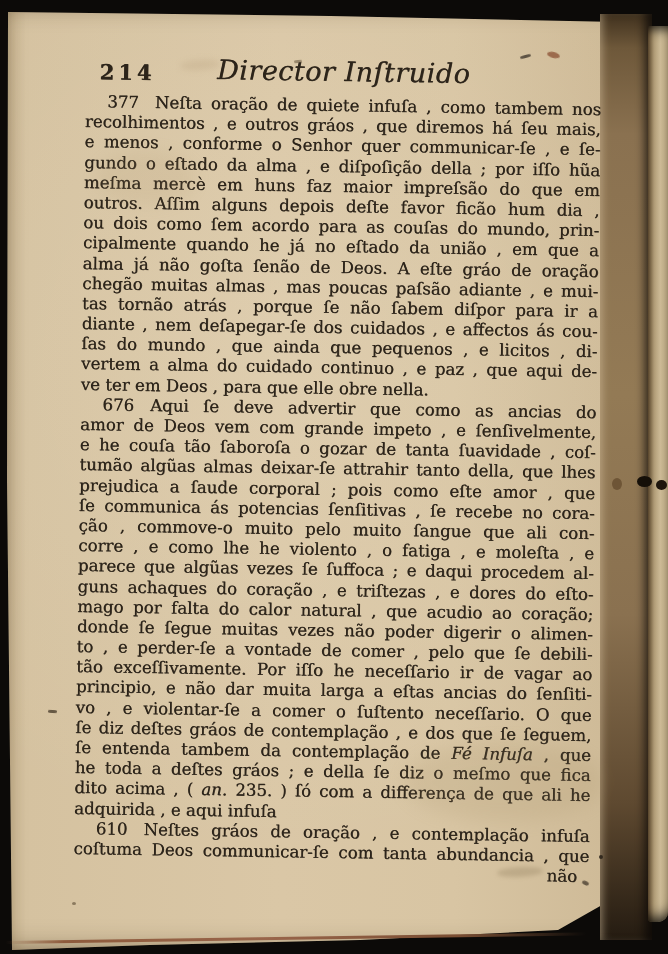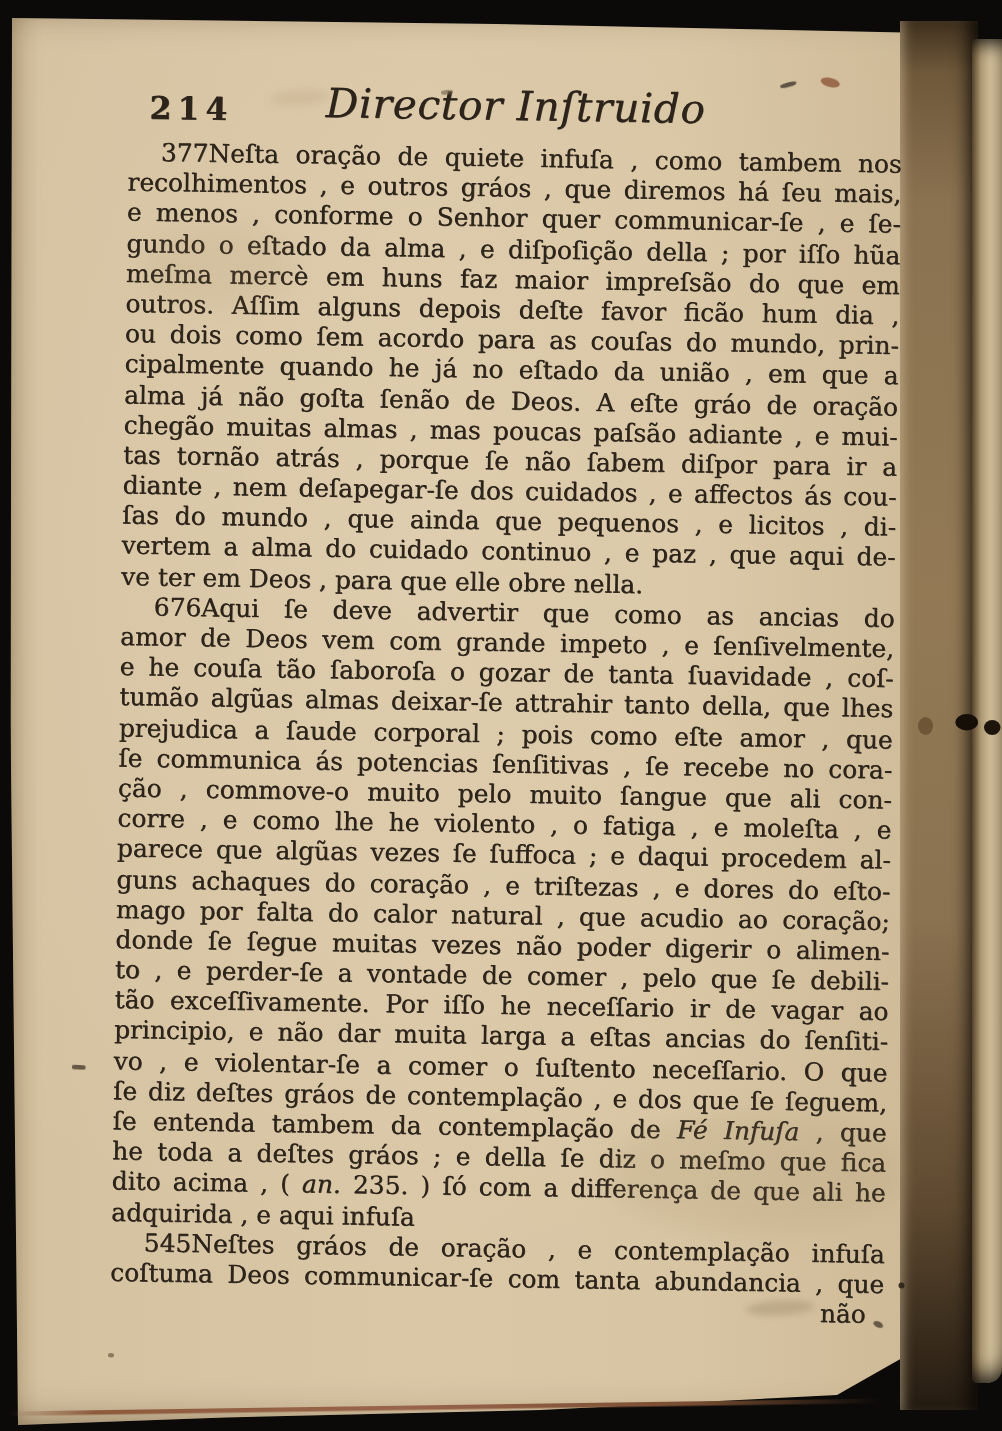--- a/index.html
+++ b/index.html
@@ -34,21 +34,21 @@
   .text-block{position:absolute;left:86px;top:52px;width:516px;
         transform:rotate(0.9deg);transform-origin:0 0;
         color:#2c241a;text-shadow:.35px .25px 0 rgba(46,38,28,.8);}
   .header-row{position:relative;height:36px;margin-bottom:4px;}
   .page-number{position:absolute;left:14px;top:7px;font-size:21px;font-weight:bold;letter-spacing:4px;}
   .running-title{display:block;text-align:center;font-style:italic;font-size:27px;letter-spacing:.5px;}
   .line{height:20.2px;line-height:20.2px;font-size:16.6px;
         text-align:justify;text-align-last:justify;-moz-text-align-last:justify;}
   .line.nojust{text-align-last:left;-moz-text-align-last:left;}
   .line.indent{padding-left:22px;}
-  .pnum{}
+  .pnum{margin-right:16px;}
   .it{font-style:italic;}
   .catchword-line{height:20.2px;line-height:20.2px;font-size:16.6px;text-align:right;padding-right:12px;}
   .speck{position:absolute;}
 </style>
 </head>
 <body>
 
 <div class="scene">
   <div class="page"></div>
   <div class="gutter"></div>
@@ -90,21 +90,21 @@
         <div class="line"><span>donde ſe ſegue muitas vezes não poder digerir o alimen-</span></div>
         <div class="line"><span>to , e perder-ſe a vontade de comer , pelo que ſe debili-</span></div>
         <div class="line"><span>tão exceſſivamente. Por iſſo he neceſſario ir de vagar ao</span></div>
         <div class="line"><span>principio, e não dar muita larga a eſtas ancias do ſenſiti-</span></div>
         <div class="line"><span>vo , e violentar-ſe a comer o ſuſtento neceſſario. O que</span></div>
         <div class="line"><span>ſe diz deſtes gráos de contemplação , e dos que ſe ſeguem,</span></div>
         <div class="line"><span>ſe entenda tambem da contemplação de </span><span class="it">Fé Infuſa</span><span> , que</span></div>
         <div class="line"><span>he toda a deſtes gráos ; e della ſe diz o meſmo que fica</span></div>
         <div class="line"><span>dito acima , ( </span><span class="it">an.</span><span> 235. ) ſó com a differença de que ali he</span></div>
         <div class="line nojust"><span>adquirida , e aqui infuſa</span></div>
-        <div class="line indent"><span class="pnum">545</span><span>Neſtes gráos de oração , e contemplação infuſa</span></div>
+        <div class="line indent"><span class="pnum">610</span><span>Neſtes gráos de oração , e contemplação infuſa</span></div>
         <div class="line"><span>coſtuma Deos communicar-ſe com tanta abundancia , que</span></div>
       </div>
     <div class="catchword-line">
       <span>não</span>
     </div>
   </div>
 
   <div id="specks">
       <div class="speck" style="left: 520px; top: 55px; width: 11px; height: 3px; background: rgb(74, 64, 52); opacity: 0.85; border-radius: 40%; transform: rotate(-15deg); filter: blur(0px);"></div>
       <div class="speck" style="left: 547px; top: 52px; width: 13px; height: 6px; background: rgb(138, 79, 51); opacity: 0.75; border-radius: 50%; transform: rotate(14deg); filter: blur(0.3px);"></div>

